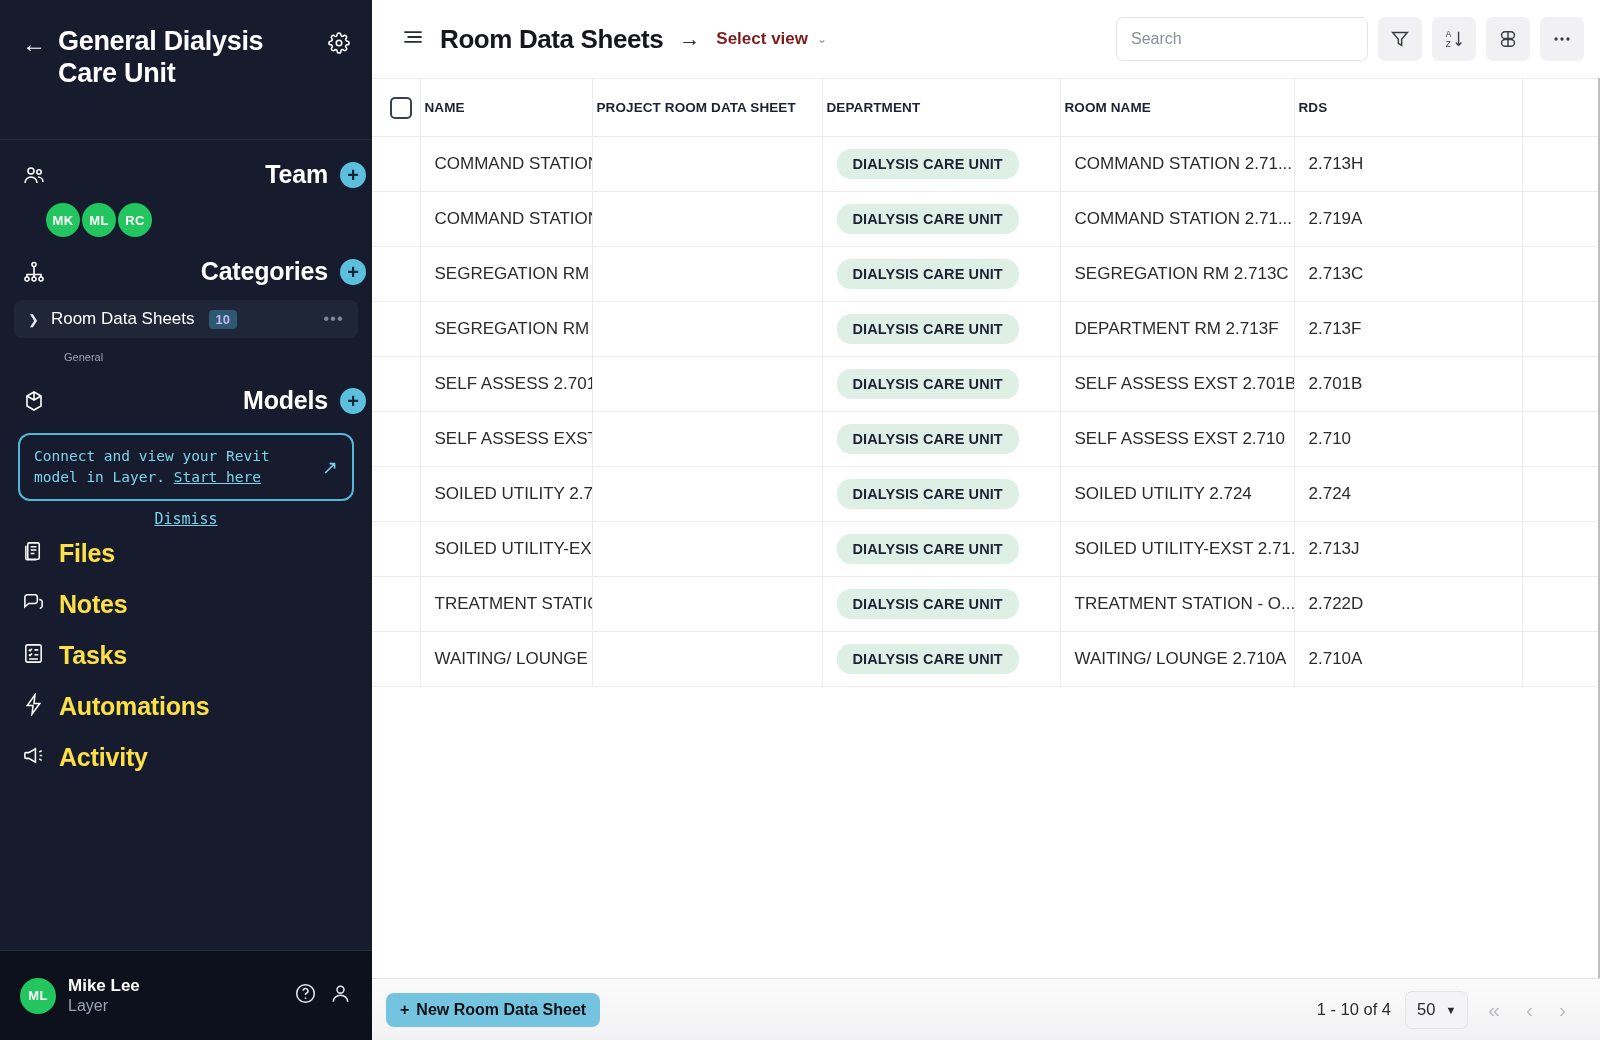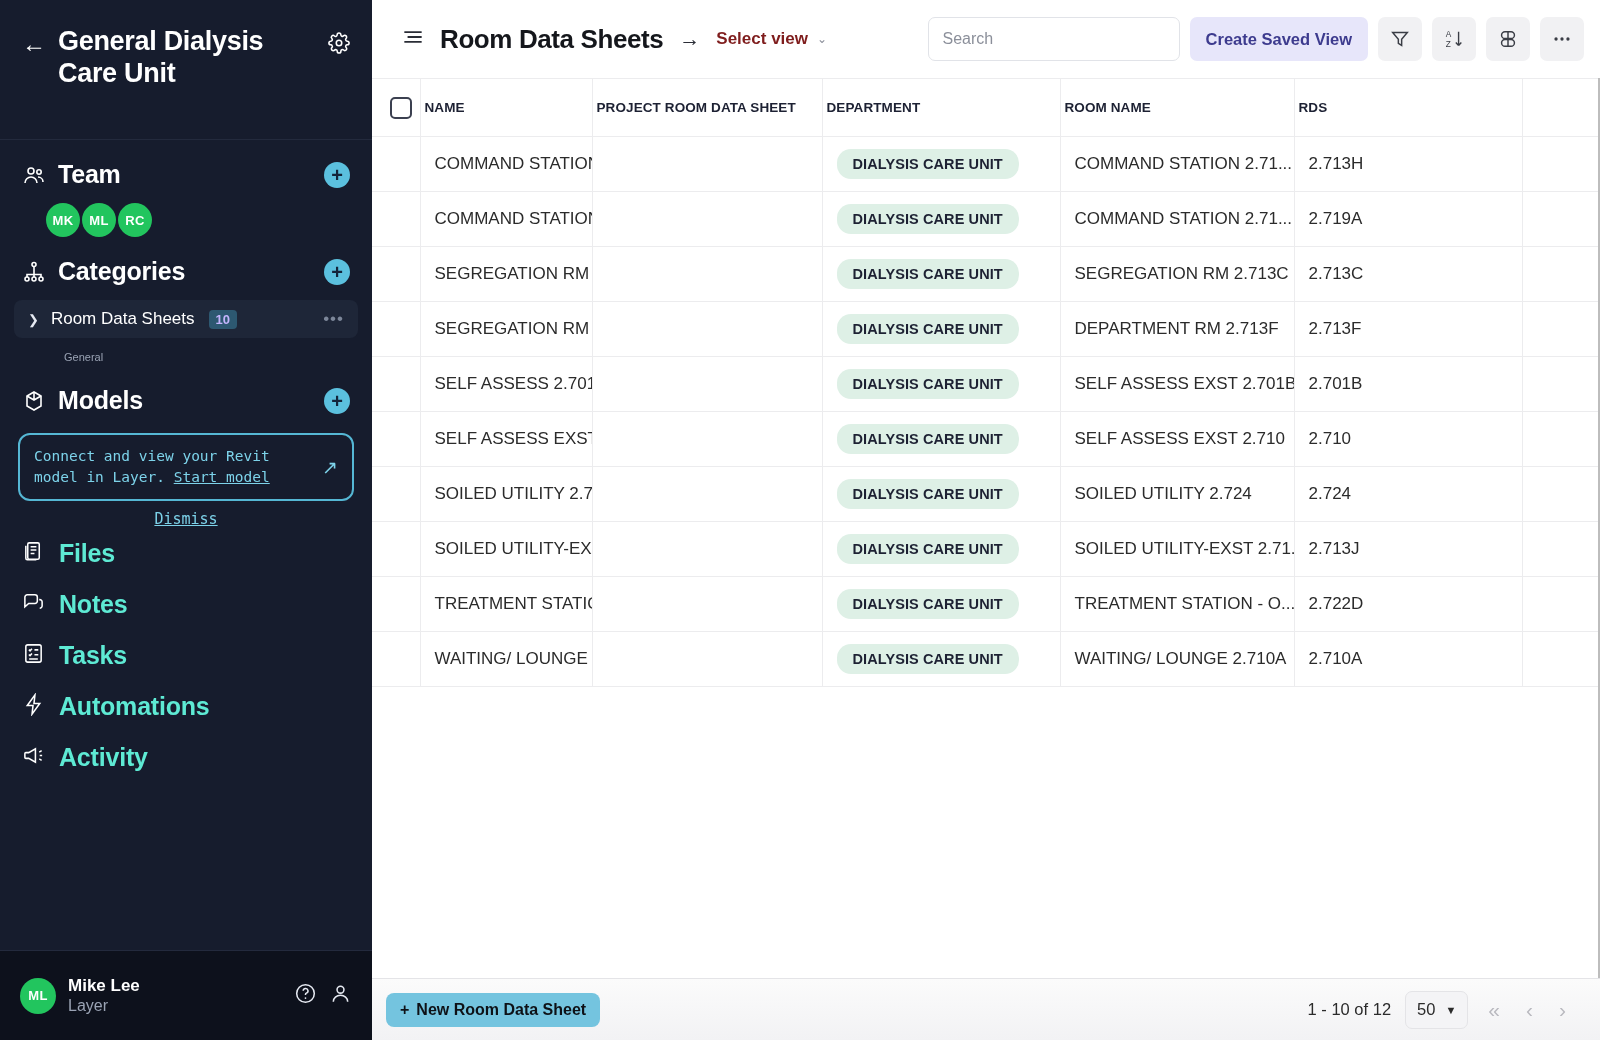--- a/index.html
+++ b/index.html
@@ -31,22 +31,23 @@
   }
   .project-title {
     color: #ffffff; font-size: 27px; font-weight: bold; line-height: 1.18;
     flex: 1 1 auto; letter-spacing: -0.3px;
   }
   .gear-btn { flex: 0 0 auto; margin-top: 6px; cursor: pointer; }
 
   .sb-scroll { flex: 1 1 auto; overflow: hidden; padding-top: 10px; }
 
   .sb-section-head {
-    display: flex; align-items: center; padding: 10px 22px 10px 22px;
+    display: flex; align-items: center; padding: 10px 6px 10px 22px;
     gap: 12px;
+    text-align: right;
   }
   .sb-section-head .ic { flex: 0 0 auto; display:flex; }
   .sb-section-head .ttl {
     color: #ffffff; font-size: 25px; font-weight: bold; flex: 1 1 auto;
     letter-spacing: -0.2px;
   }
   .plus-circle {
     width: 26px; height: 26px; border-radius: 50%;
     background: #5bc0de; color: #13243a;
     display: flex; align-items: center; justify-content: center;
@@ -88,21 +89,21 @@
   .dismiss {
     text-align: center; color: #7dd3ea; font-size: 15px; margin-top: 9px;
     text-decoration: underline; cursor: pointer;
     font-family: "DejaVu Sans Mono", monospace;
   }
 
   .nav-item {
     display: flex; align-items: center; gap: 14px;
     padding: 11px 22px; cursor: pointer;
   }
-  .nav-item .lbl { color: #5eead4; font-size: 25px; font-weight: bold; letter-spacing: -0.2px; }
+  .nav-item .lbl { color: #fde047; font-size: 25px; font-weight: bold; letter-spacing: -0.2px; }
 
   .sb-footer {
     border-top: 1px solid #232a3d; background: #0d111c;
     padding: 16px 20px; display: flex; align-items: center; gap: 12px;
     height: 90px;
   }
   .sb-footer .avatar { width: 36px; height: 36px; font-size: 13px; }
   .user-meta { flex: 1 1 auto; }
   .user-name { color: #ffffff; font-size: 17px; font-weight: bold; line-height: 1.25; }
   .user-org { color: #9aa3b4; font-size: 16px; line-height: 1.25; }
@@ -269,21 +270,21 @@
           <svg width="24" height="24" viewBox="0 0 24 24" fill="none" stroke="#ffffff" stroke-width="1.6">
             <path d="M12 3l7 4v10l-7 4-7-4V7z"></path>
               <path d="M12 3v8M5 7l7 4 7-4"></path>
           </svg>
         </span>
         <span class="ttl">Models</span>
         <span class="plus-circle">+</span>
       </div>
 
       <div class="promo">
-        <div class="promo-text"><span>Connect and view your Revit model in Layer. </span><u>Start model</u></div>
+        <div class="promo-text"><span>Connect and view your Revit model in Layer. </span><u>Start here</u></div>
         <span class="promo-arrow">↗</span>
       </div>
       <div class="dismiss">Dismiss</div>
 
       <div class="nav-item">
         <span>
           <svg width="23" height="23" viewBox="0 0 24 24" fill="none" stroke="#ffffff" stroke-width="1.6">
             <rect x="6" y="3" width="12" height="17" rx="1.5"></rect>
               <path d="M9 7h6M9 10.5h6M9 14h4"></path>
               <path d="M4 6v13a1.5 1.5 0 0 0 1.5 1.5H15"></path>
@@ -360,21 +361,20 @@
       </span>
       <span class="page-title">Room Data Sheets</span>
       <span class="arrow-right">→</span>
       <span class="select-view">
         <span class="sv-label">Select view</span>
         <span class="sv-chev">⌄</span>
       </span>
 
       <div class="topbar-right">
         <input class="search-box" value="" placeholder="Search" style="">
-        <button class="btn-saved-view">Create Saved View</button>
         <span class="icon-btn">
           <svg width="22" height="22" viewBox="0 0 24 24" fill="none" stroke="#3a3d45" stroke-width="1.6">
             <path d="M4 5h16l-6.2 7.4V19l-3.6-2.2v-4.4z"></path>
           </svg>
         </span>
         <span class="icon-btn">
           <svg width="22" height="22" viewBox="0 0 24 24" fill="none" stroke="#3a3d45" stroke-width="1.5">
             <text x="3" y="10" font-size="9" fill="#3a3d45" stroke="none" font-family="Liberation Sans, sans-serif">A</text>
             <text x="3" y="21" font-size="9" fill="#3a3d45" stroke="none" font-family="Liberation Sans, sans-serif">Z</text>
             <path d="M17 4v15M17 19l-3-3.2M17 19l3-3.2"></path>
@@ -518,21 +518,21 @@
       </table>
       <div class="right-rule"></div>
     </div>
 
     <div class="footer">
       <button class="btn-new">
         <span>+</span>
         <span>New Room Data Sheet</span>
       </button>
       <div class="pager">
-        <span class="pager-count">1 - 10 of 12</span>
+        <span class="pager-count">1 - 10 of 4</span>
         <span class="page-size">
           <span class="val">50</span>
           <span class="cv">▼</span>
         </span>
         <span class="pg-btn">«</span>
         <span class="pg-btn">‹</span>
         <span class="pg-btn">›</span>
       </div>
     </div>
   </section>

